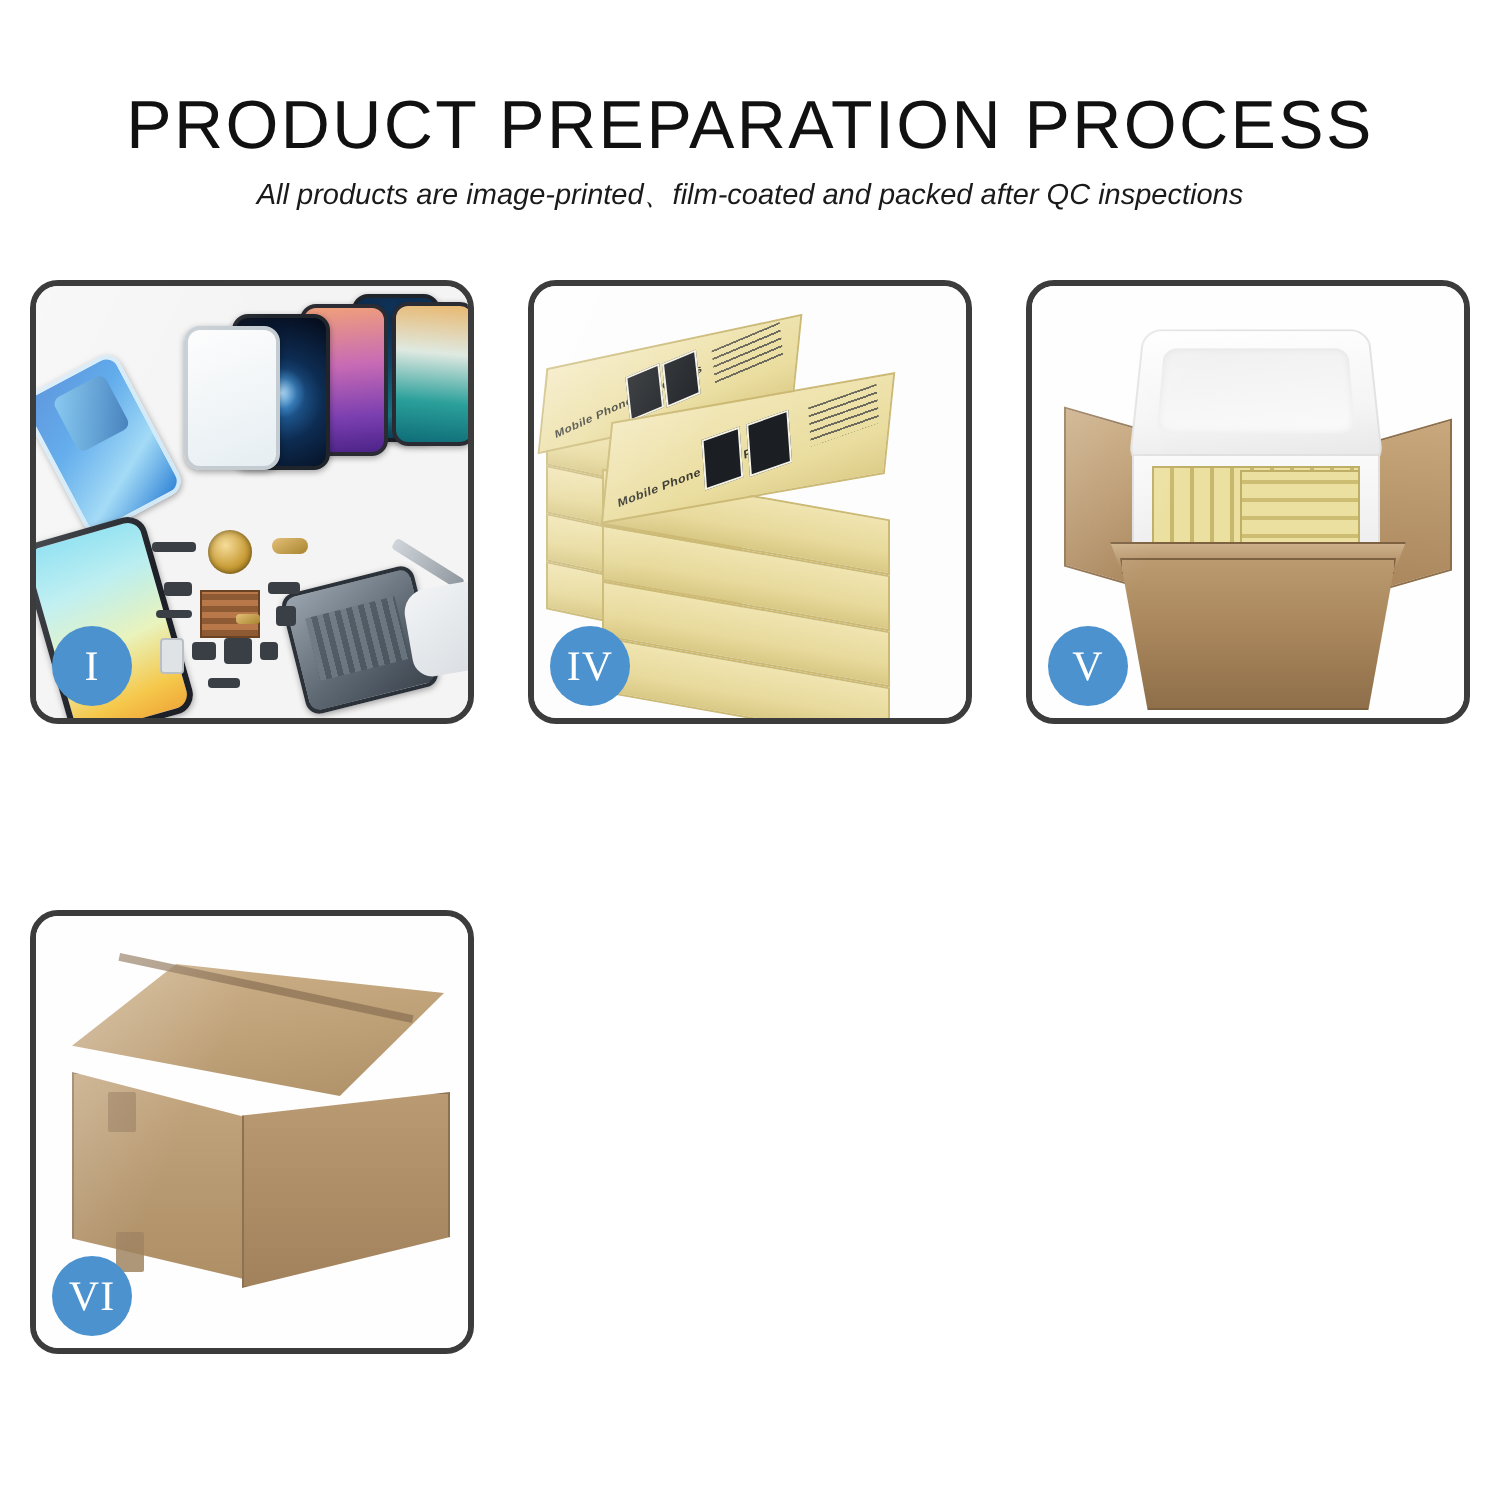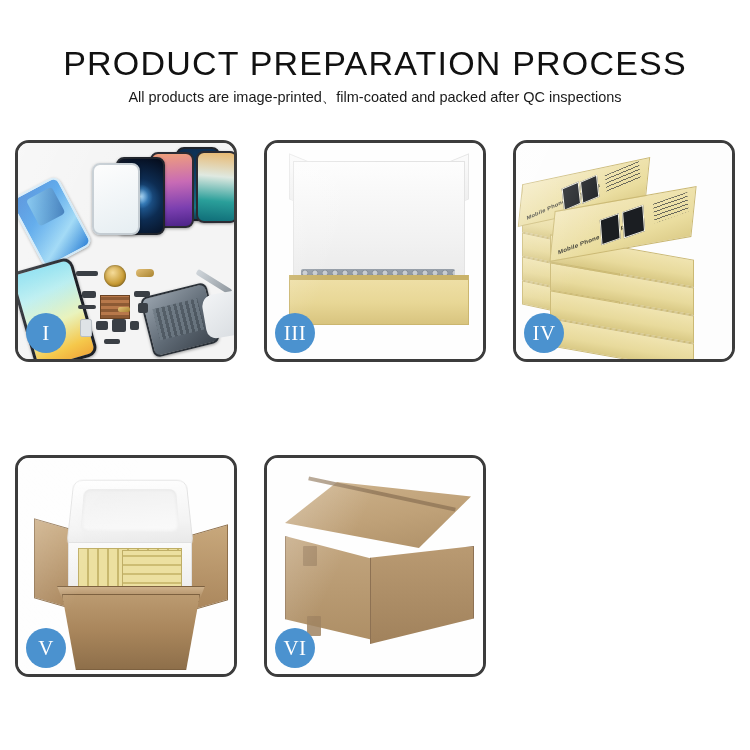--- a/index.html
+++ b/index.html
@@ -26,20 +26,21 @@
     color: #111111;
     white-space: nowrap;
   }
   .subtitle {
     position: absolute;
     left: 0; top: 88px; width: 750px;
     text-align: center;
     font-size: 14.5px;
     color: #1a1a1a;
     white-space: nowrap;
+    font-style: italic;
   }
 
   
   .grid {
     position: absolute;
     left: 15px; top: 140px;
     width: 720px; height: 537px;
     display: grid;
     grid-template-columns: 222px 222px 222px;
     grid-template-rows: 222px 222px;
@@ -416,34 +417,20 @@
 
           <div class="tweezer"></div>
           <div class="hand"></div>
           <div class="sheen"></div>
         </div>
         <div class="badge">I</div>
       </div>
     </div>
 
 
-    <div class="panel">
-      <div class="panel-inner">
-        <div class="scene">
-          <div class="p3bg"></div>
-          <div class="lidflapL"></div>
-          <div class="lidflapR"></div>
-          <div class="lidback"></div>
-          <div class="greyfoam"></div>
-          <div class="boxtray"></div>
-          <div class="sheen"></div>
-        </div>
-        <div class="badge">III</div>
-      </div>
-    </div>
 
     <div class="panel">
       <div class="panel-inner">
         <div class="scene">
           <div class="p4bg"></div>
 
           <div class="stackbox" style="left:6px;top:52px;width:96px;height:22px;transform:skewY(12deg);"></div>
           <div class="stackbox" style="left:6px;top:76px;width:96px;height:22px;transform:skewY(12deg);"></div>
           <div class="stackbox" style="left:6px;top:100px;width:96px;height:22px;transform:skewY(12deg);"></div>
           <div class="stackbox" style="left:6px;top:124px;width:96px;height:22px;transform:skewY(12deg);"></div>

